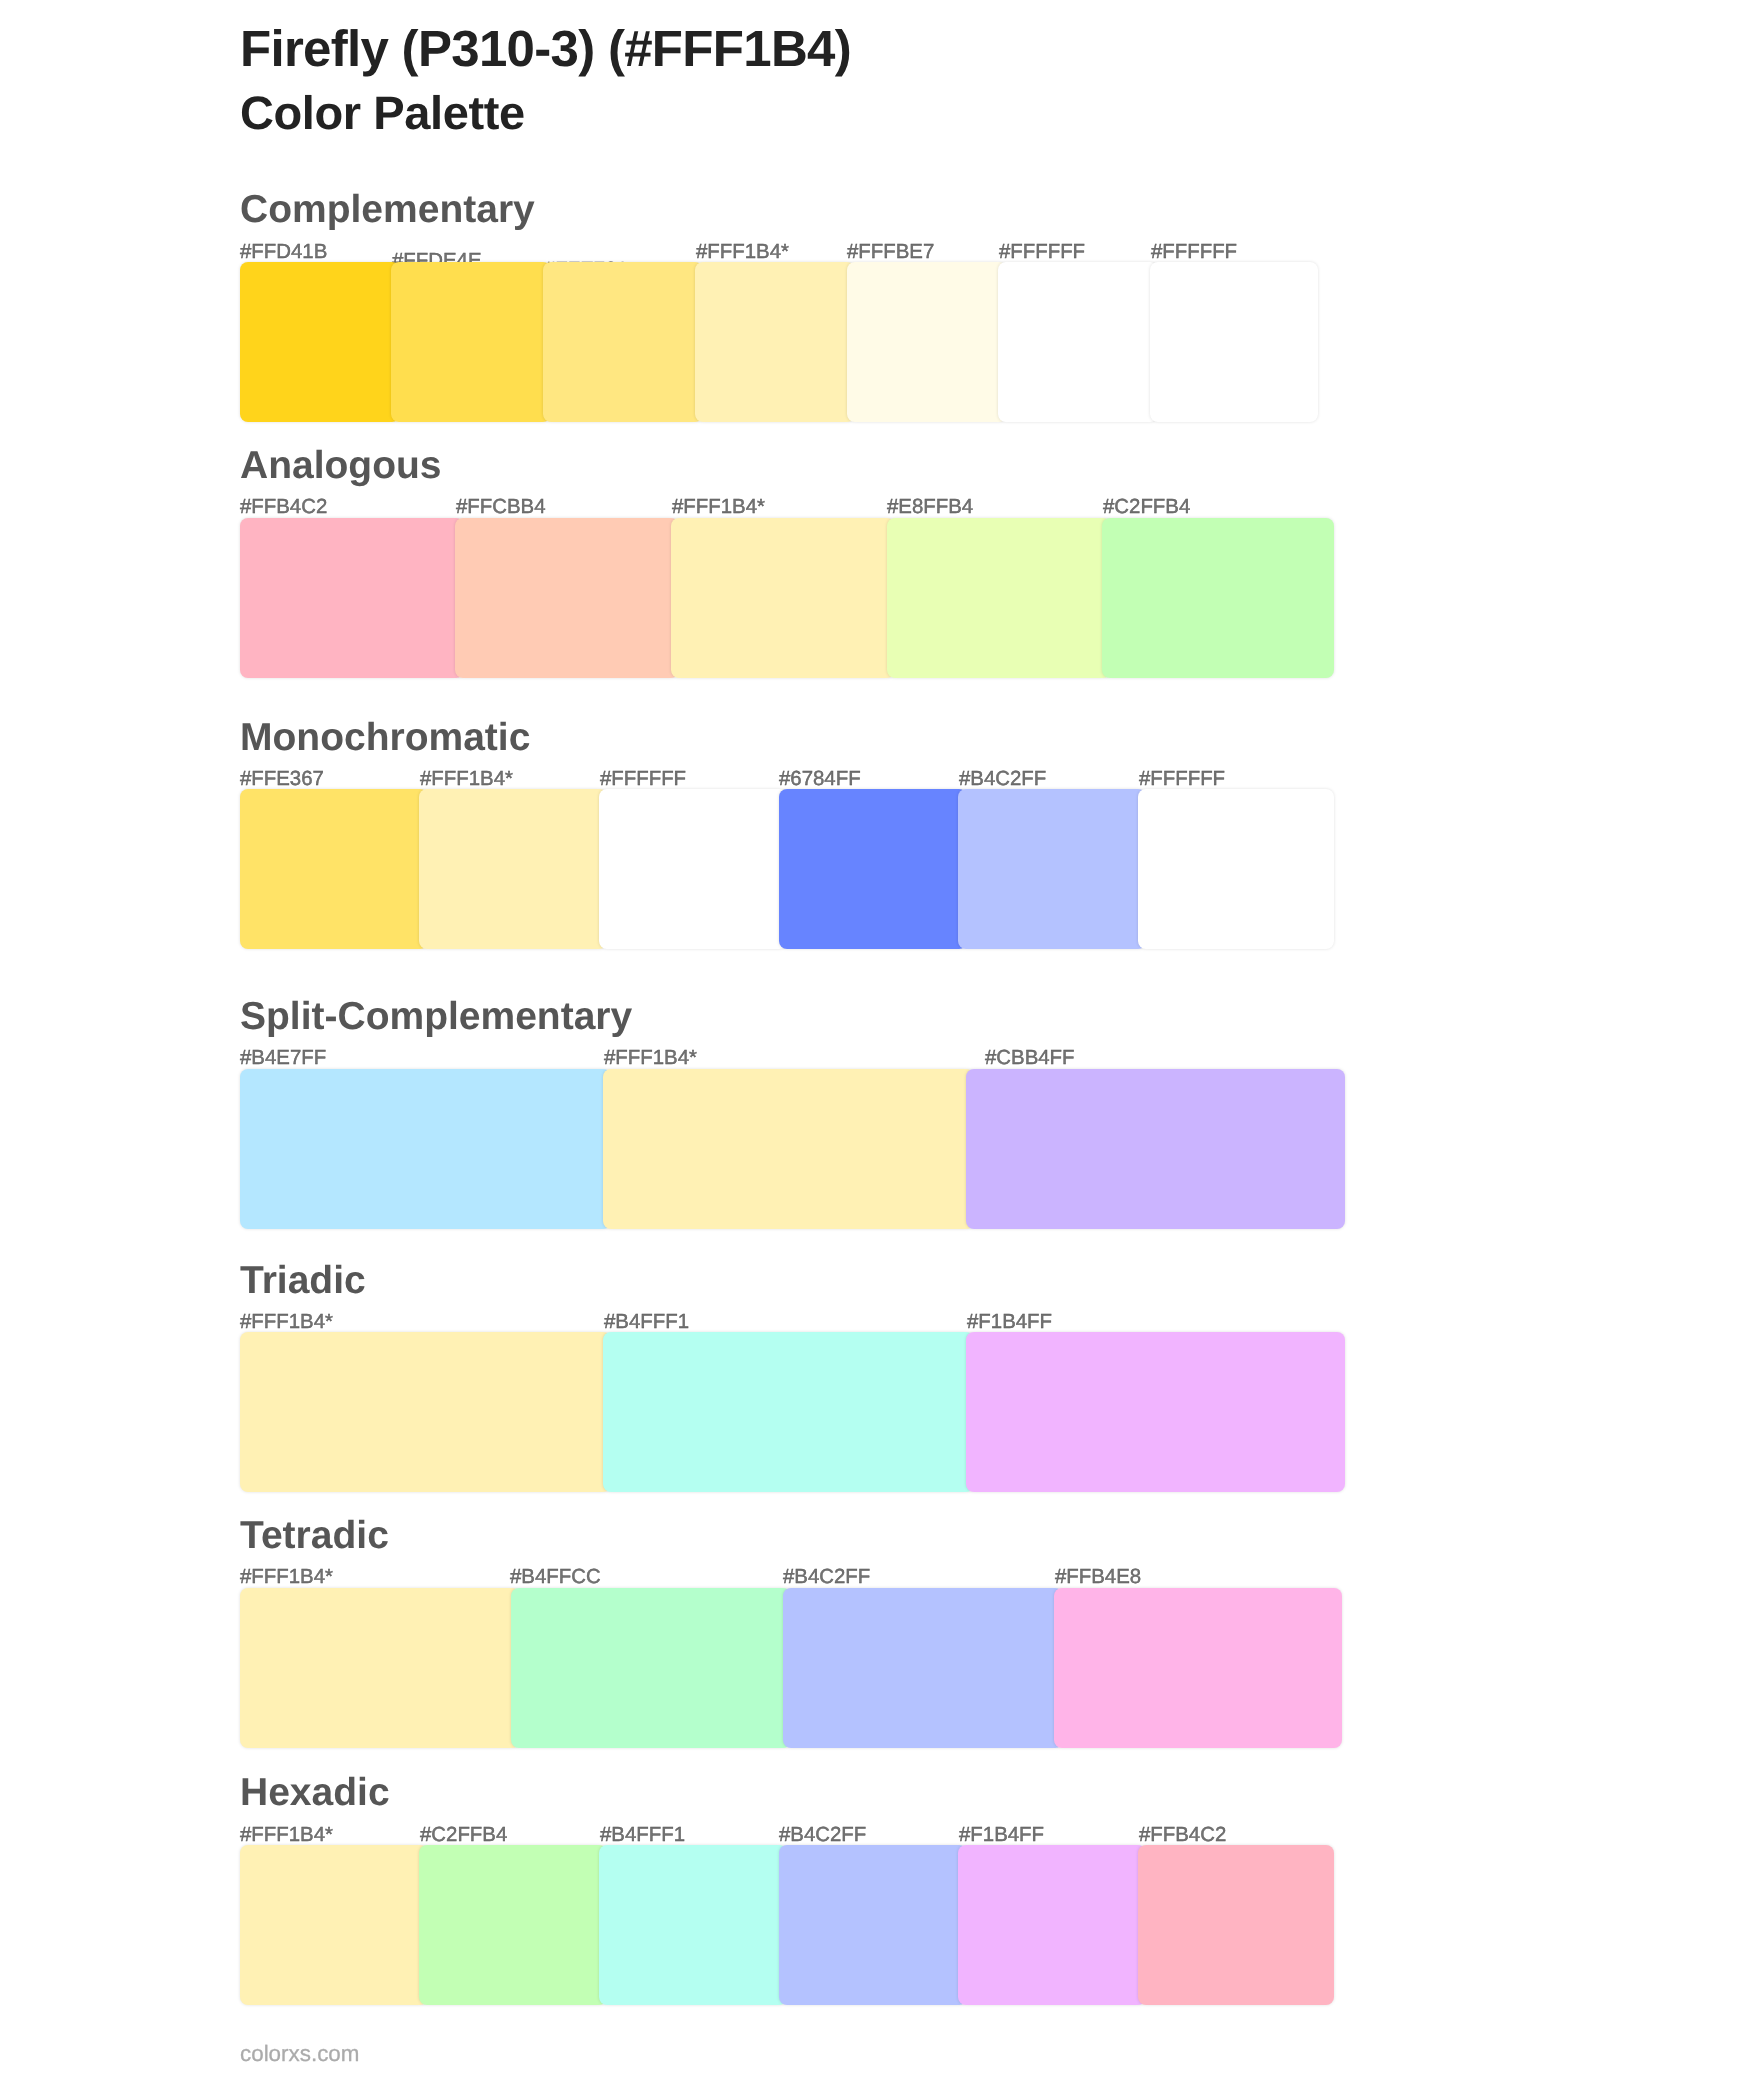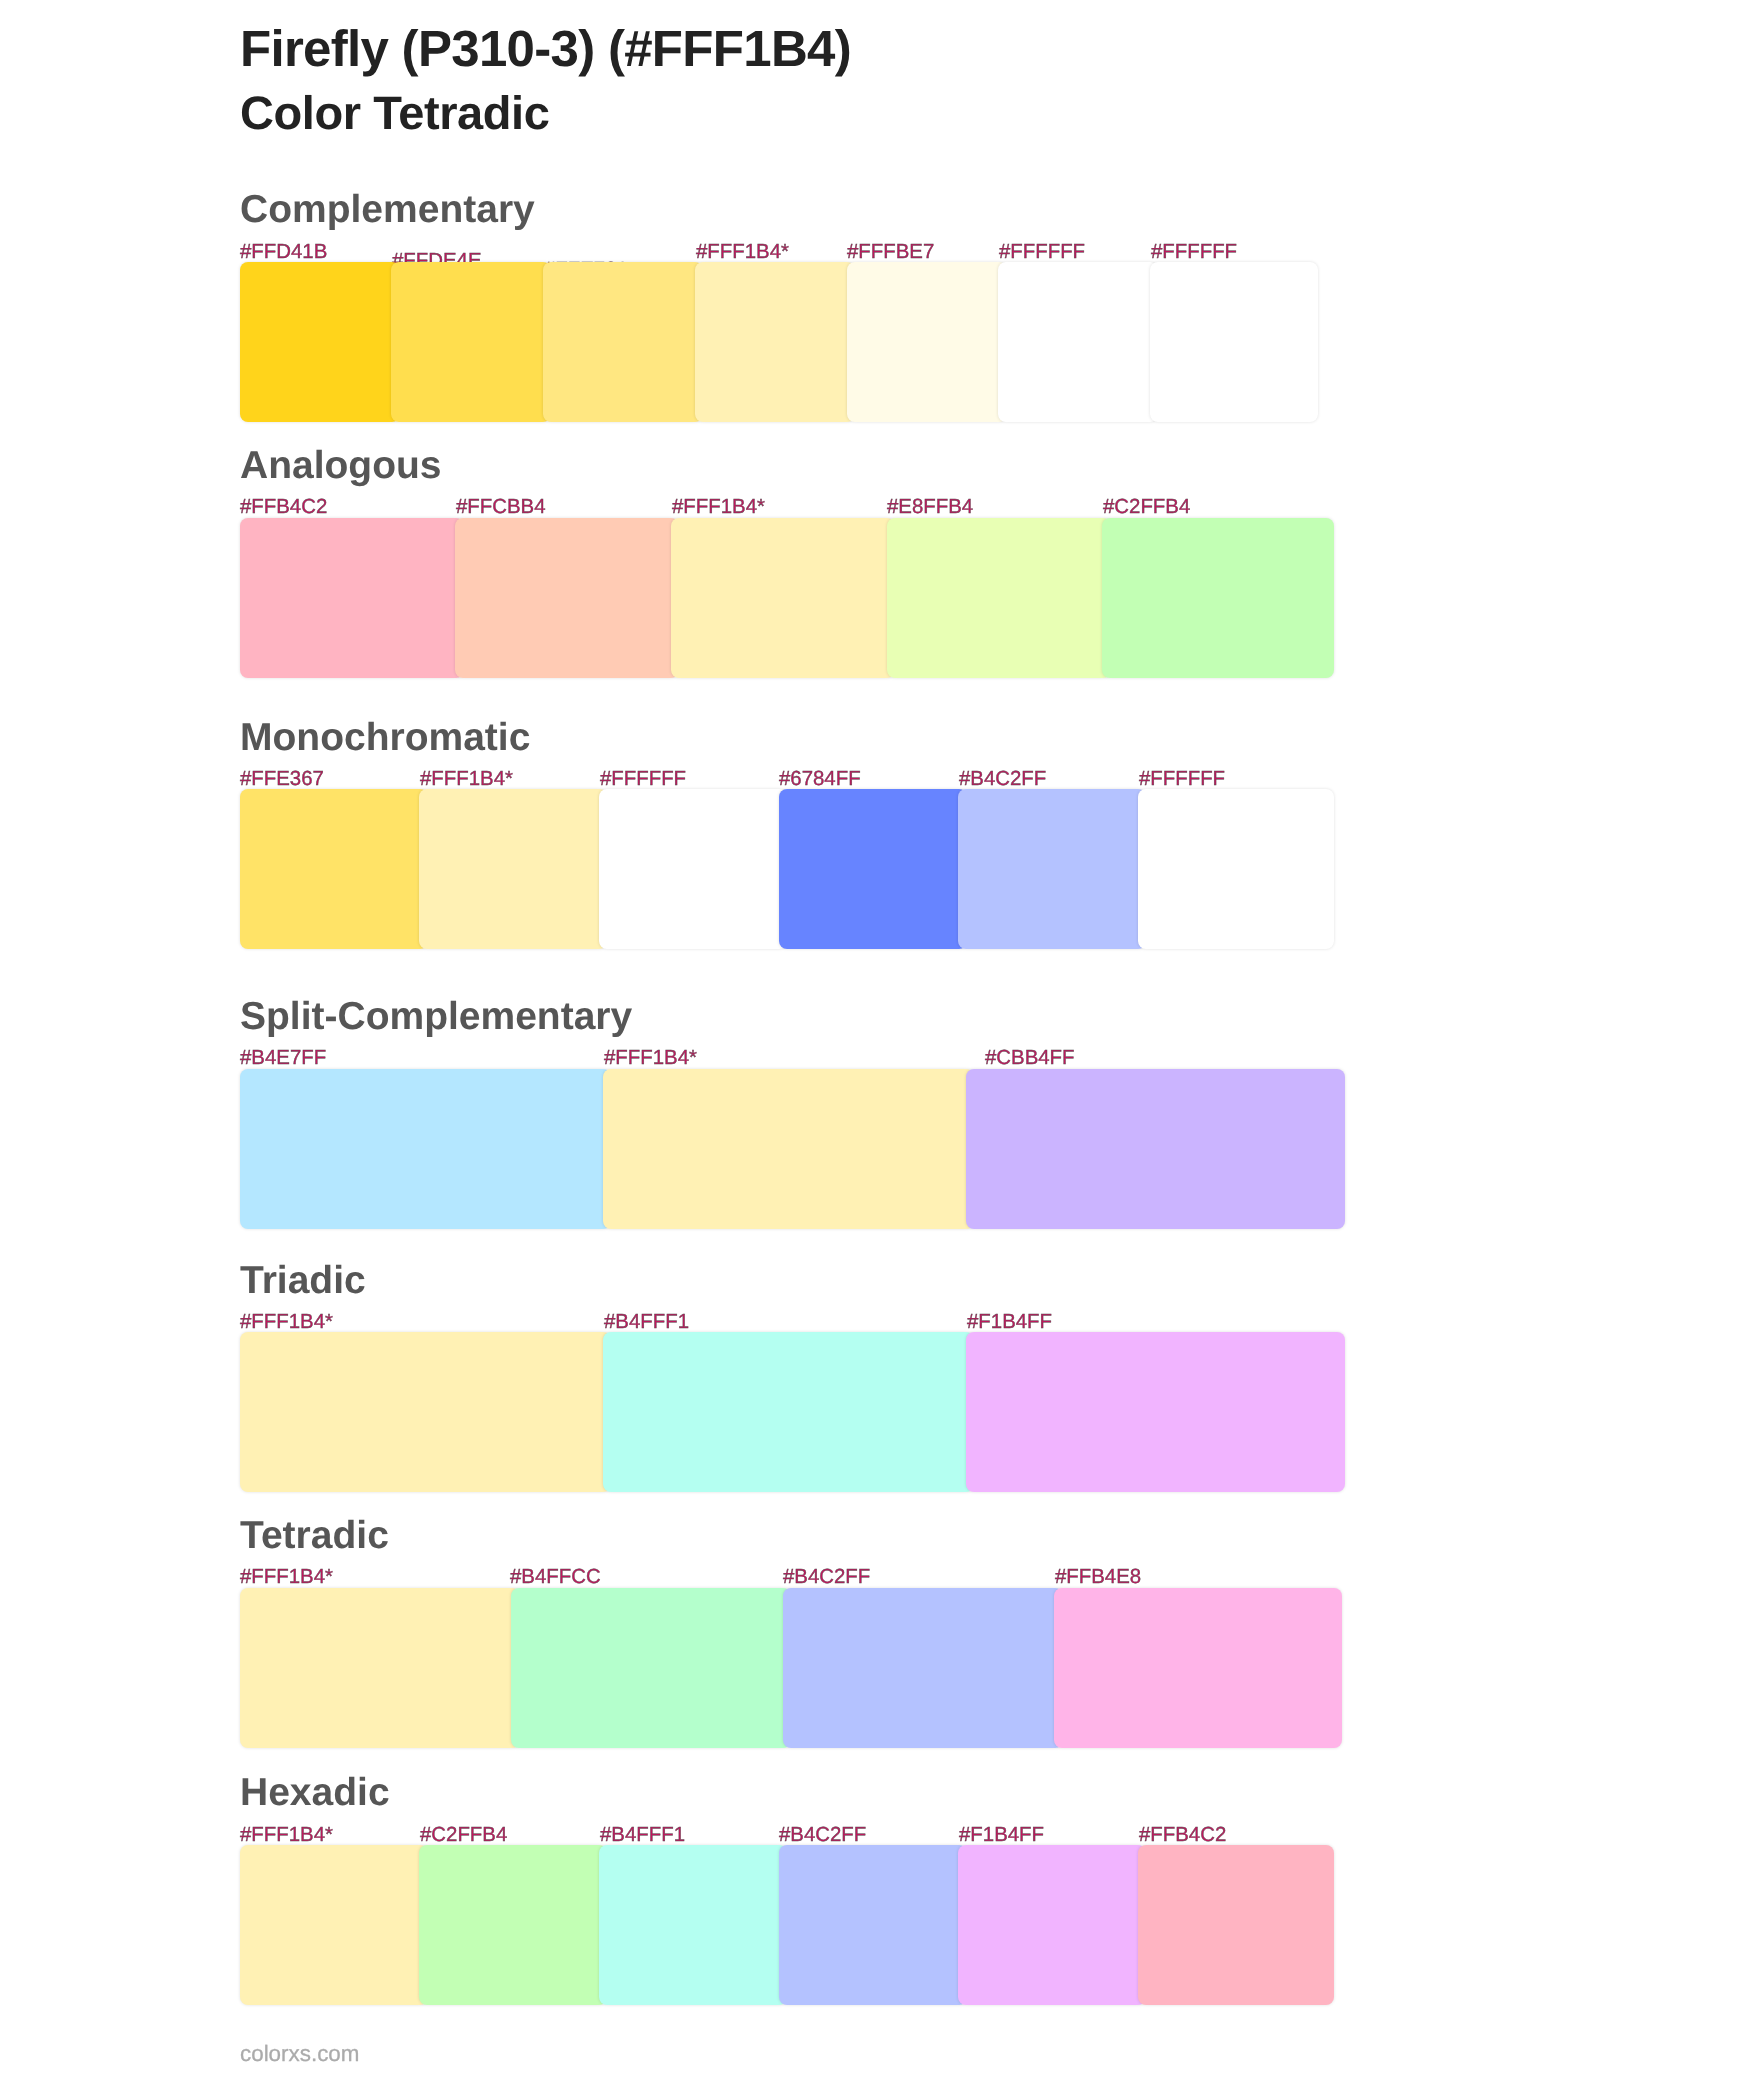--- a/index.html
+++ b/index.html
@@ -25,42 +25,42 @@
     font-size: 47px; font-weight: bold; color: #222222;
     letter-spacing: -0.4px; white-space: nowrap; line-height: 1;
   }
   .sec-title {
     position: absolute; left: 240px; margin: 0;
     font-size: 39px; font-weight: bold; color: #565656;
     letter-spacing: 0px; white-space: nowrap; line-height: 1;
   }
   .sw-label {
     position: absolute;
-    font-size: 20.4px; font-weight: normal; color: #be185d;
+    font-size: 20.4px; font-weight: normal; color: #737373;
     -webkit-text-stroke: 0.4px #505050;
     white-space: nowrap; line-height: 1; letter-spacing: 0px;
   }
   .swatch {
     position: absolute; height: 160px;
     border-radius: 8px;
     box-shadow: 0 0 3.2px rgba(0,0,0,0.13);
   }
   .footer {
     position: absolute; left: 240px; top: 2043px;
     font-size: 22.4px; color: #ABABAB; line-height: 1; white-space: nowrap;
     -webkit-text-stroke: 0.3px #ABABAB;
   }
 </style>
 </head>
 <body>
 
 <div id="page">
   <div class="header">
     <div class="h1">Firefly (P310-3) (#FFF1B4)</div>
-    <div class="h2">Color Tetradic</div>
+    <div class="h2">Color Palette</div>
   </div>
   <section class="palette-row">
     <h2 class="sec-title" style="top:190px">Complementary</h2>
     <div class="swatch-row">
       <div class="swatch" style="left:240px;top:262px;width:160px;background:#FFD41B;z-index:10" title="#FFD41B"></div>
       <div class="sw-label" style="left:240px;top:242px">#FFD41B</div>
       <div class="swatch" style="left:391px;top:262px;width:160px;background:#FFDE4E;z-index:11" title="#FFDE4E"></div>
       <div class="sw-label" style="left:392px;top:251px">#FFDE4E</div>
       <div class="swatch" style="left:543px;top:262px;width:160px;background:#FFE781;z-index:12" title="#FFE781"></div>
       <div class="sw-label" style="left:544px;top:260px">#FFE781</div>

